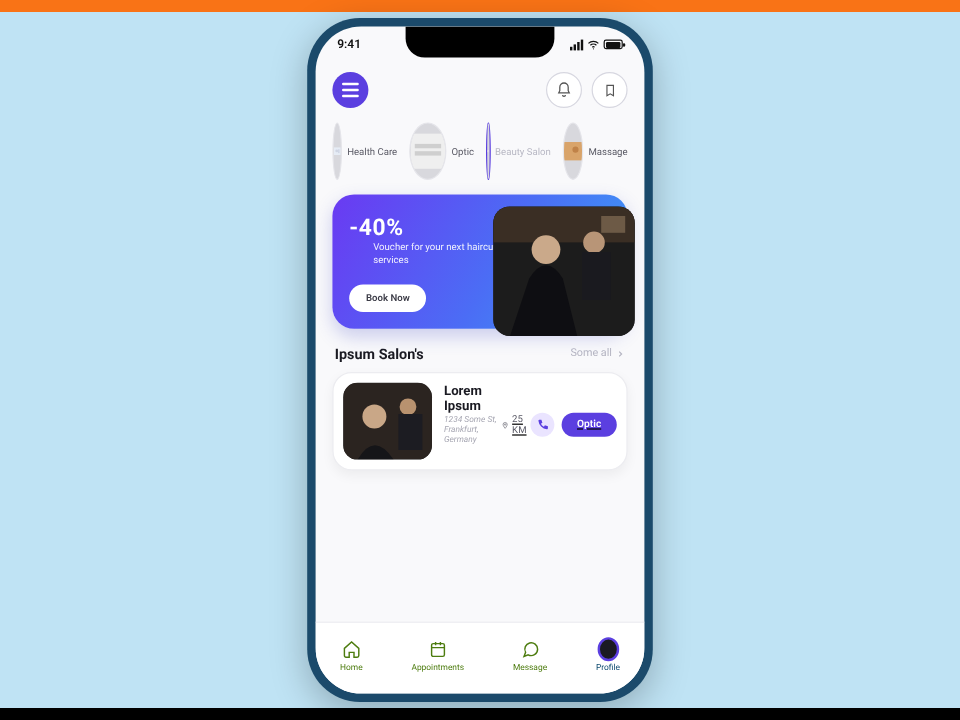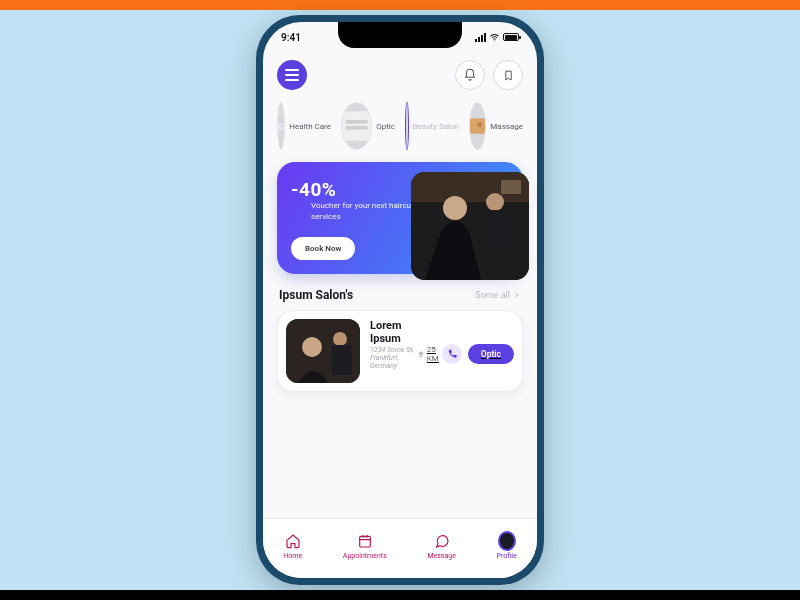--- a/index.html
+++ b/index.html
@@ -49,22 +49,22 @@
   .card-body{flex:1;display:flex;flex-direction:row;justify-content:space-between;}
   .card-body h4{font-size:11px;font-weight:700;color:#1a1a22;}
   .card-body .addr{font-size:7px;color:#a6a6b2;margin-top:1px;font-style:italic;}
   .card-foot{display:flex;align-items:center;justify-content:space-between;margin-top:6px;text-decoration:underline;}
   .dist{font-size:8px;color:#5a5a66;display:flex;align-items:center;gap:3px;}
   .card-actions{display:flex;gap:6px;align-items:center;}
   .pill{width:20px;height:20px;border-radius:50%;background:#eae4ff;display:flex;align-items:center;justify-content:center;color:#5b3fe0;cursor:pointer;}
   .book-btn{background:#5b3fe0;color:#fff;border:none;border-radius:12px;font-size:8.5px;font-weight:600;padding:5px 13px;cursor:pointer;}
 
   .nav{position:absolute;left:0;right:0;bottom:0;height:60px;border-top:1px solid #ececf0;background:#fff;display:flex;justify-content:space-around;align-items:center;padding-bottom:6px;}
-  .nav-item{display:flex;flex-direction:column;align-items:center;gap:2px;cursor:pointer;color:#be185d;}
-  .nav-item.active{color:#6d28d9;text-align:center;}
+  .nav-item{display:flex;flex-direction:column;align-items:center;gap:2px;cursor:pointer;color:#4d7c0f;}
+  .nav-item.active{color:#0c4a6e;text-align:center;}
   .nav-item span.lbl{font-size:7px;}
   .nav-item .ic{width:18px;height:18px;display:flex;align-items:center;justify-content:center;}
   .avatar-d{width:20px;height:20px;border-radius:50%;background:#1a1a22;border:2px solid #5b3fe0;}
 </style>
 </head>
 <body>
 
 <div class="stage">
   <div class="phone">
     <div class="screen">

